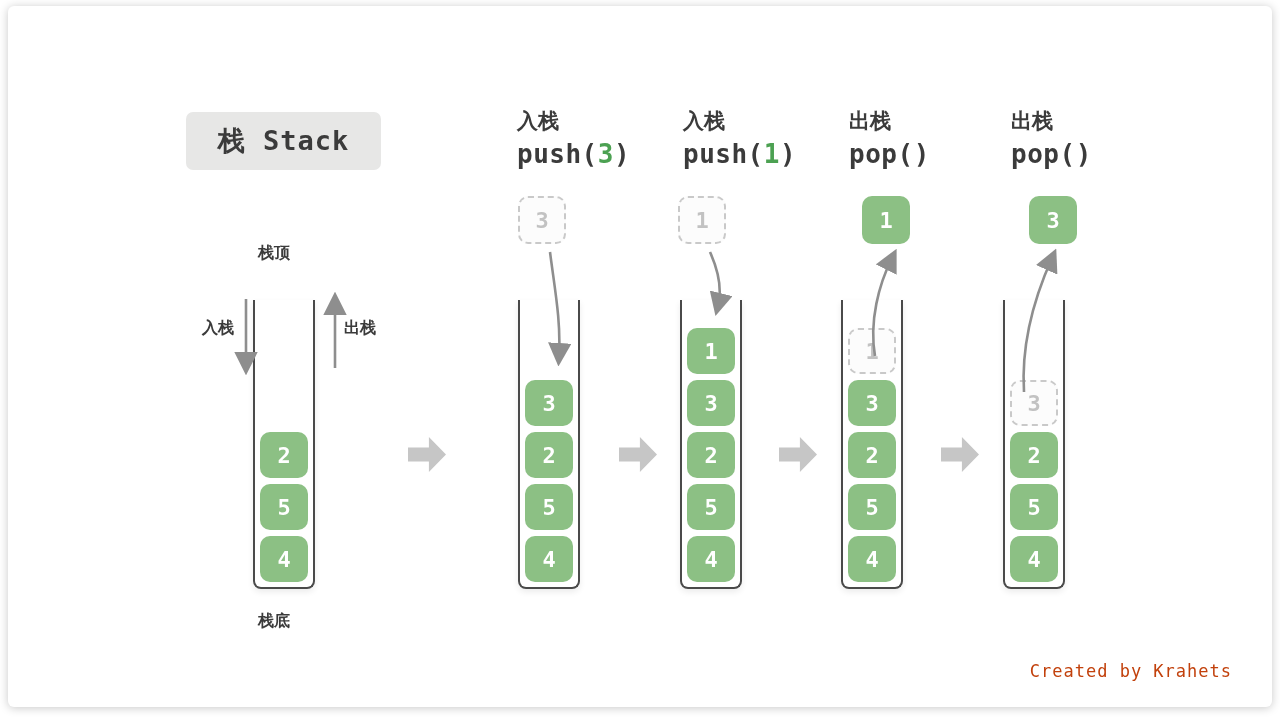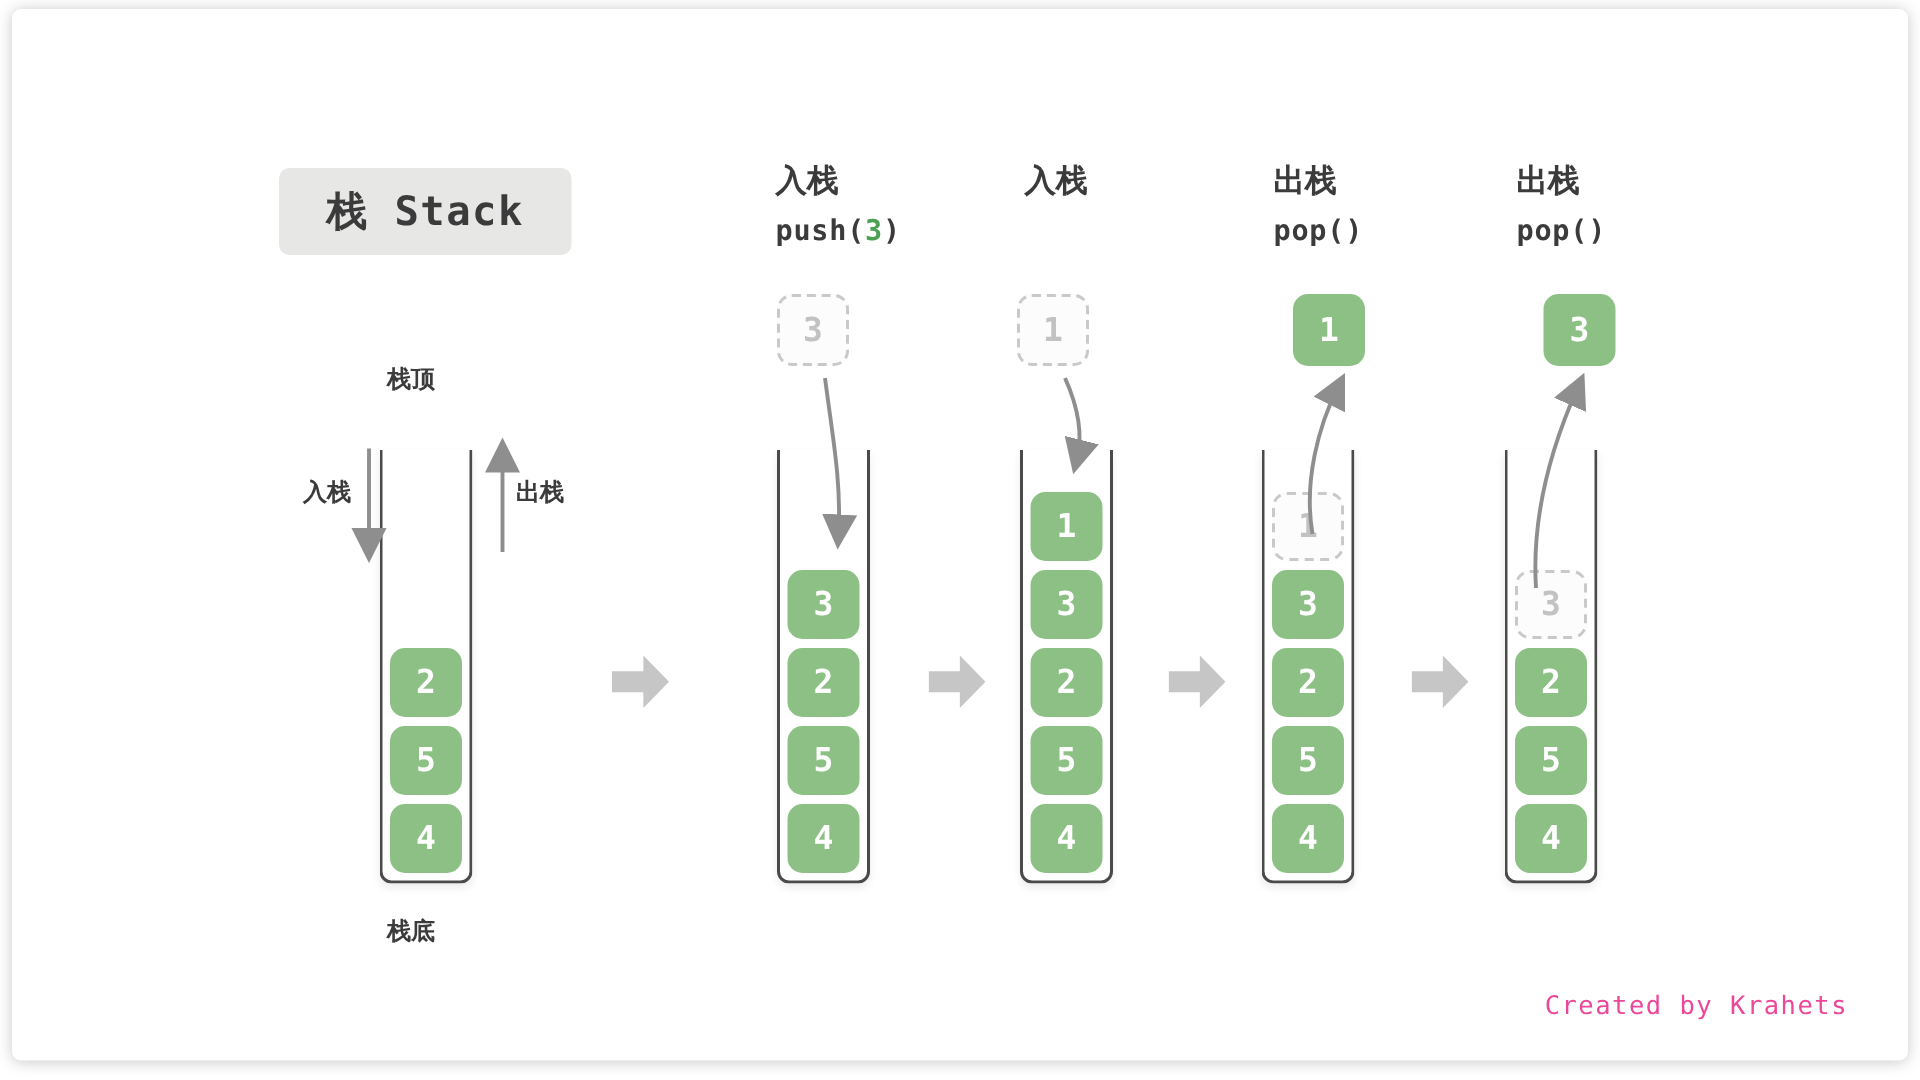--- a/index.html
+++ b/index.html
@@ -19,21 +19,21 @@
     background:#fff;border-radius:6px;
     box-shadow:0 1px 10px rgba(0,0,0,0.22);}
 
   .title-box{position:absolute;left:178px;top:106px;width:195px;height:58px;
     background:#E7E7E6;border-radius:7px;display:flex;align-items:center;justify-content:center;
     font-family:"DejaVu Sans Mono",monospace;font-weight:bold;font-size:27px;color:var(--ink);
     letter-spacing:1px;}
 
   .op-header{position:absolute;top:100px;width:160px;color:var(--ink);}
   .op-cn{font-size:21px;font-weight:bold;line-height:30px;}
-  .op-code{font-family:"DejaVu Sans Mono",monospace;font-size:19px;font-weight:bold;
+  .op-code{font-family:"DejaVu Sans Mono",monospace;font-size:26px;font-weight:bold;
     line-height:36px;letter-spacing:0.5px;}
   .op-code .arg{color:var(--code-green);}
 
   .float-cell{position:absolute;top:190px;width:48px;height:48px;border-radius:10px;
     display:flex;align-items:center;justify-content:center;
     font-family:"DejaVu Sans Mono",monospace;font-size:22px;font-weight:bold;}
   .float-cell.solid{background:var(--green);color:#fff;}
   .float-cell.dashed{background:#FCFCFC;border:2px dashed #C9C9C9;color:var(--ghost);}
 
   .well{position:absolute;top:294px;width:62px;height:289px;
@@ -50,38 +50,39 @@
   .side-label{position:absolute;font-size:16px;font-weight:bold;color:var(--ink);}
 
   .block-arrow{position:absolute;width:38px;height:35px;background:var(--block-arrow);
     clip-path:polygon(0 30%,55% 30%,55% 0,100% 50%,55% 100%,55% 70%,0 70%);}
 
   svg.overlay{position:absolute;left:0;top:0;width:1280px;height:720px;pointer-events:none;}
   svg.overlay path{stroke:var(--arrow);stroke-width:2.6;fill:none;}
   svg.overlay .head{fill:var(--arrow);stroke:none;}
 
   .credit{position:absolute;right:40px;bottom:26px;
-    font-family:"DejaVu Sans Mono",monospace;font-size:17px;color:#ec4899;letter-spacing:1px;}
+    font-family:"DejaVu Sans Mono",monospace;font-size:17px;color:#c2410c;letter-spacing:1px;}
 </style>
 </head>
 <body>
 
 <div class="canvas">
   <div class="card">
 
     <div class="title-box">
       <span>栈 Stack</span>
     </div>
 
     <div class="op-header" style="left:509px;">
       <div class="op-cn">入栈</div>
       <div class="op-code"><span>push(</span><span class="arg">3</span><span>)</span></div>
     </div>
     <div class="op-header" style="left:675px;">
       <div class="op-cn">入栈</div>
+      <div class="op-code"><span>push(</span><span class="arg">1</span><span>)</span></div>
     </div>
     <div class="op-header" style="left:841px;">
       <div class="op-cn">出栈</div>
       <div class="op-code"><span>pop(</span><span class="arg"></span><span>)</span></div>
     </div>
     <div class="op-header" style="left:1003px;">
       <div class="op-cn">出栈</div>
       <div class="op-code"><span>pop(</span><span class="arg"></span><span>)</span></div>
     </div>
 

